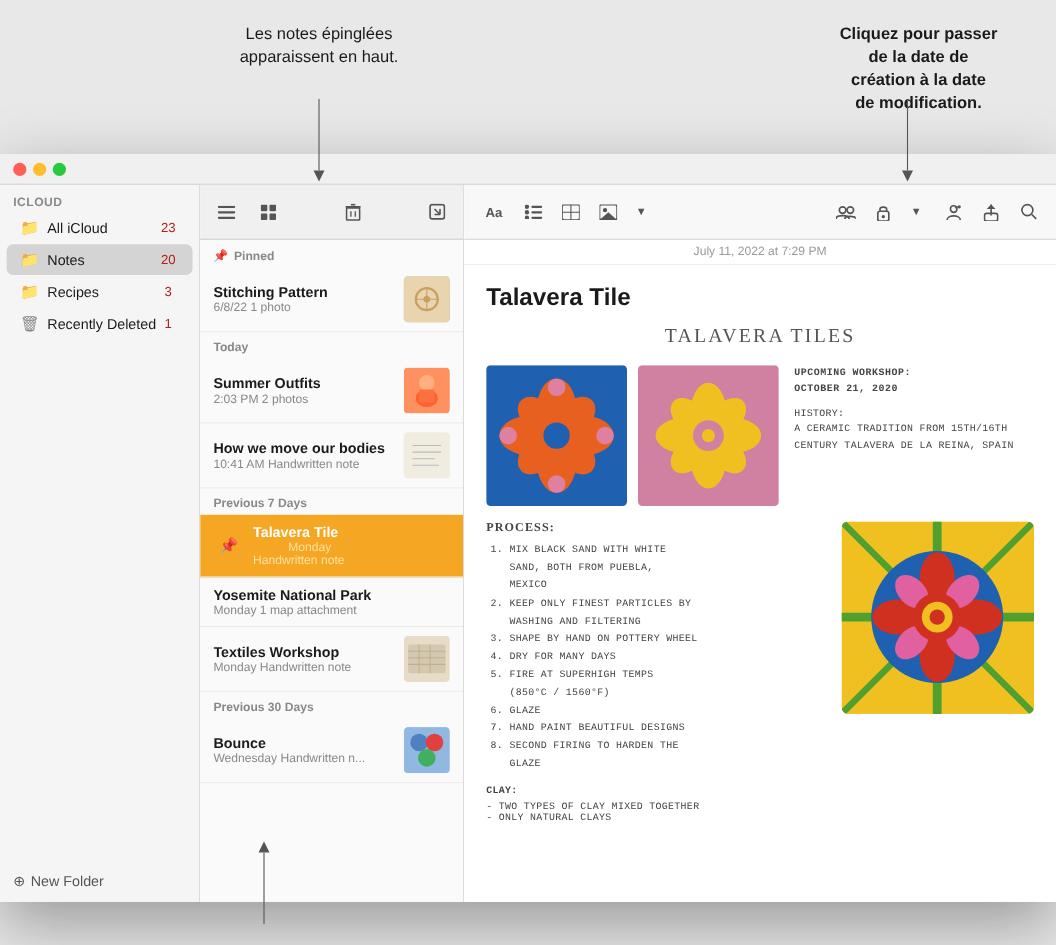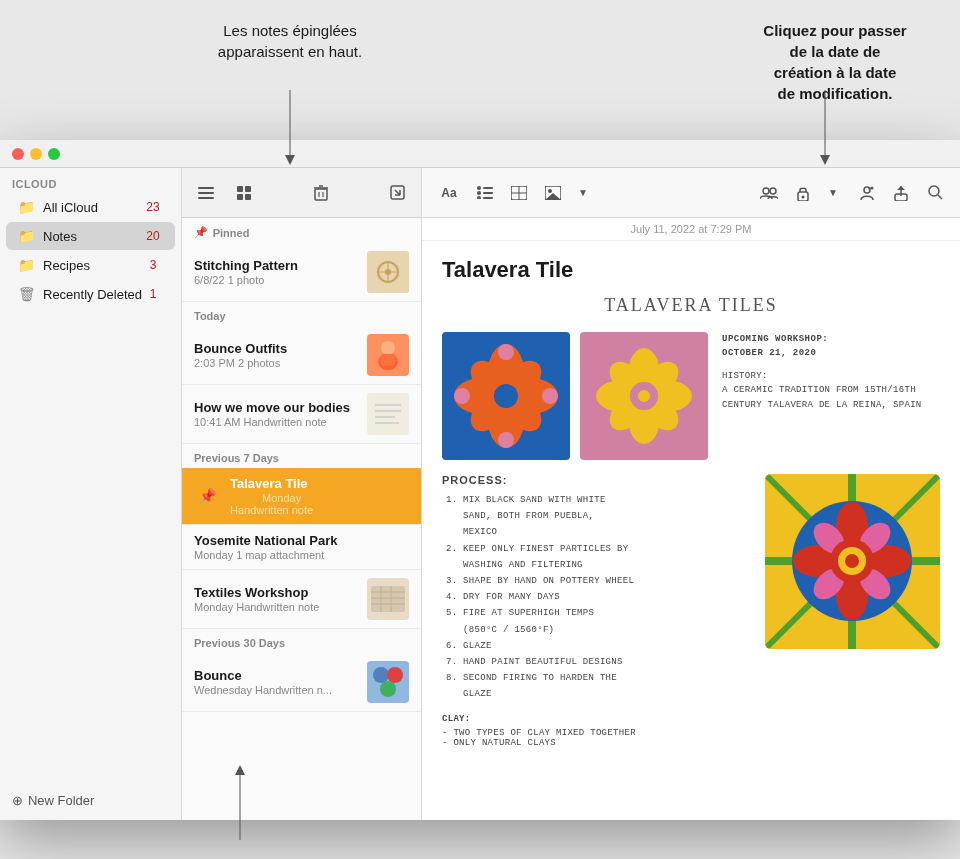--- a/index.html
+++ b/index.html
@@ -341,21 +341,21 @@
       font-family: 'Segoe Script', 'Bradley Hand', cursive;
       font-size: 18px;
       color: #555;
       text-align: center;
       margin-bottom: 16px;
       letter-spacing: 2px;
       text-transform: uppercase;
     }
 
     .editor-process-title {
-      font-family: Liberation Sans, sans-serif;
+      font-family: Liberation Serif, serif;
       font-size: 11px;
       font-weight: 600;
       color: #444;
       margin-bottom: 6px;
       text-transform: uppercase;
       letter-spacing: 1px;
     }
 
     .editor-process-list {
       font-family: 'Segoe Script', 'Bradley Hand', cursive;
@@ -515,21 +515,21 @@
               </svg>
             </div>
           </div>
 
           <div class="list-section-header">
             <span>Today</span>
           </div>
 
           <div class="note-item">
             <div class="note-item-text">
-              <div class="note-item-title">Bounce Outfits</div>
+              <div class="note-item-title">Summer Outfits</div>
               <div class="note-item-meta">2:03 PM  2 photos</div>
             </div>
             <div class="note-thumbnail">
               <svg width="42" height="42" viewBox="0 0 42 42">
                 <rect width="42" height="42" fill="#ff9060"></rect>
                 <ellipse cx="21" cy="28" rx="10" ry="8" fill="#ff6030"></ellipse>
                 <circle cx="21" cy="14" r="7" fill="#ffb080"></circle>
                 <rect x="14" y="20" width="14" height="12" rx="2" fill="#ff7040"></rect>
               </svg>
             </div>

